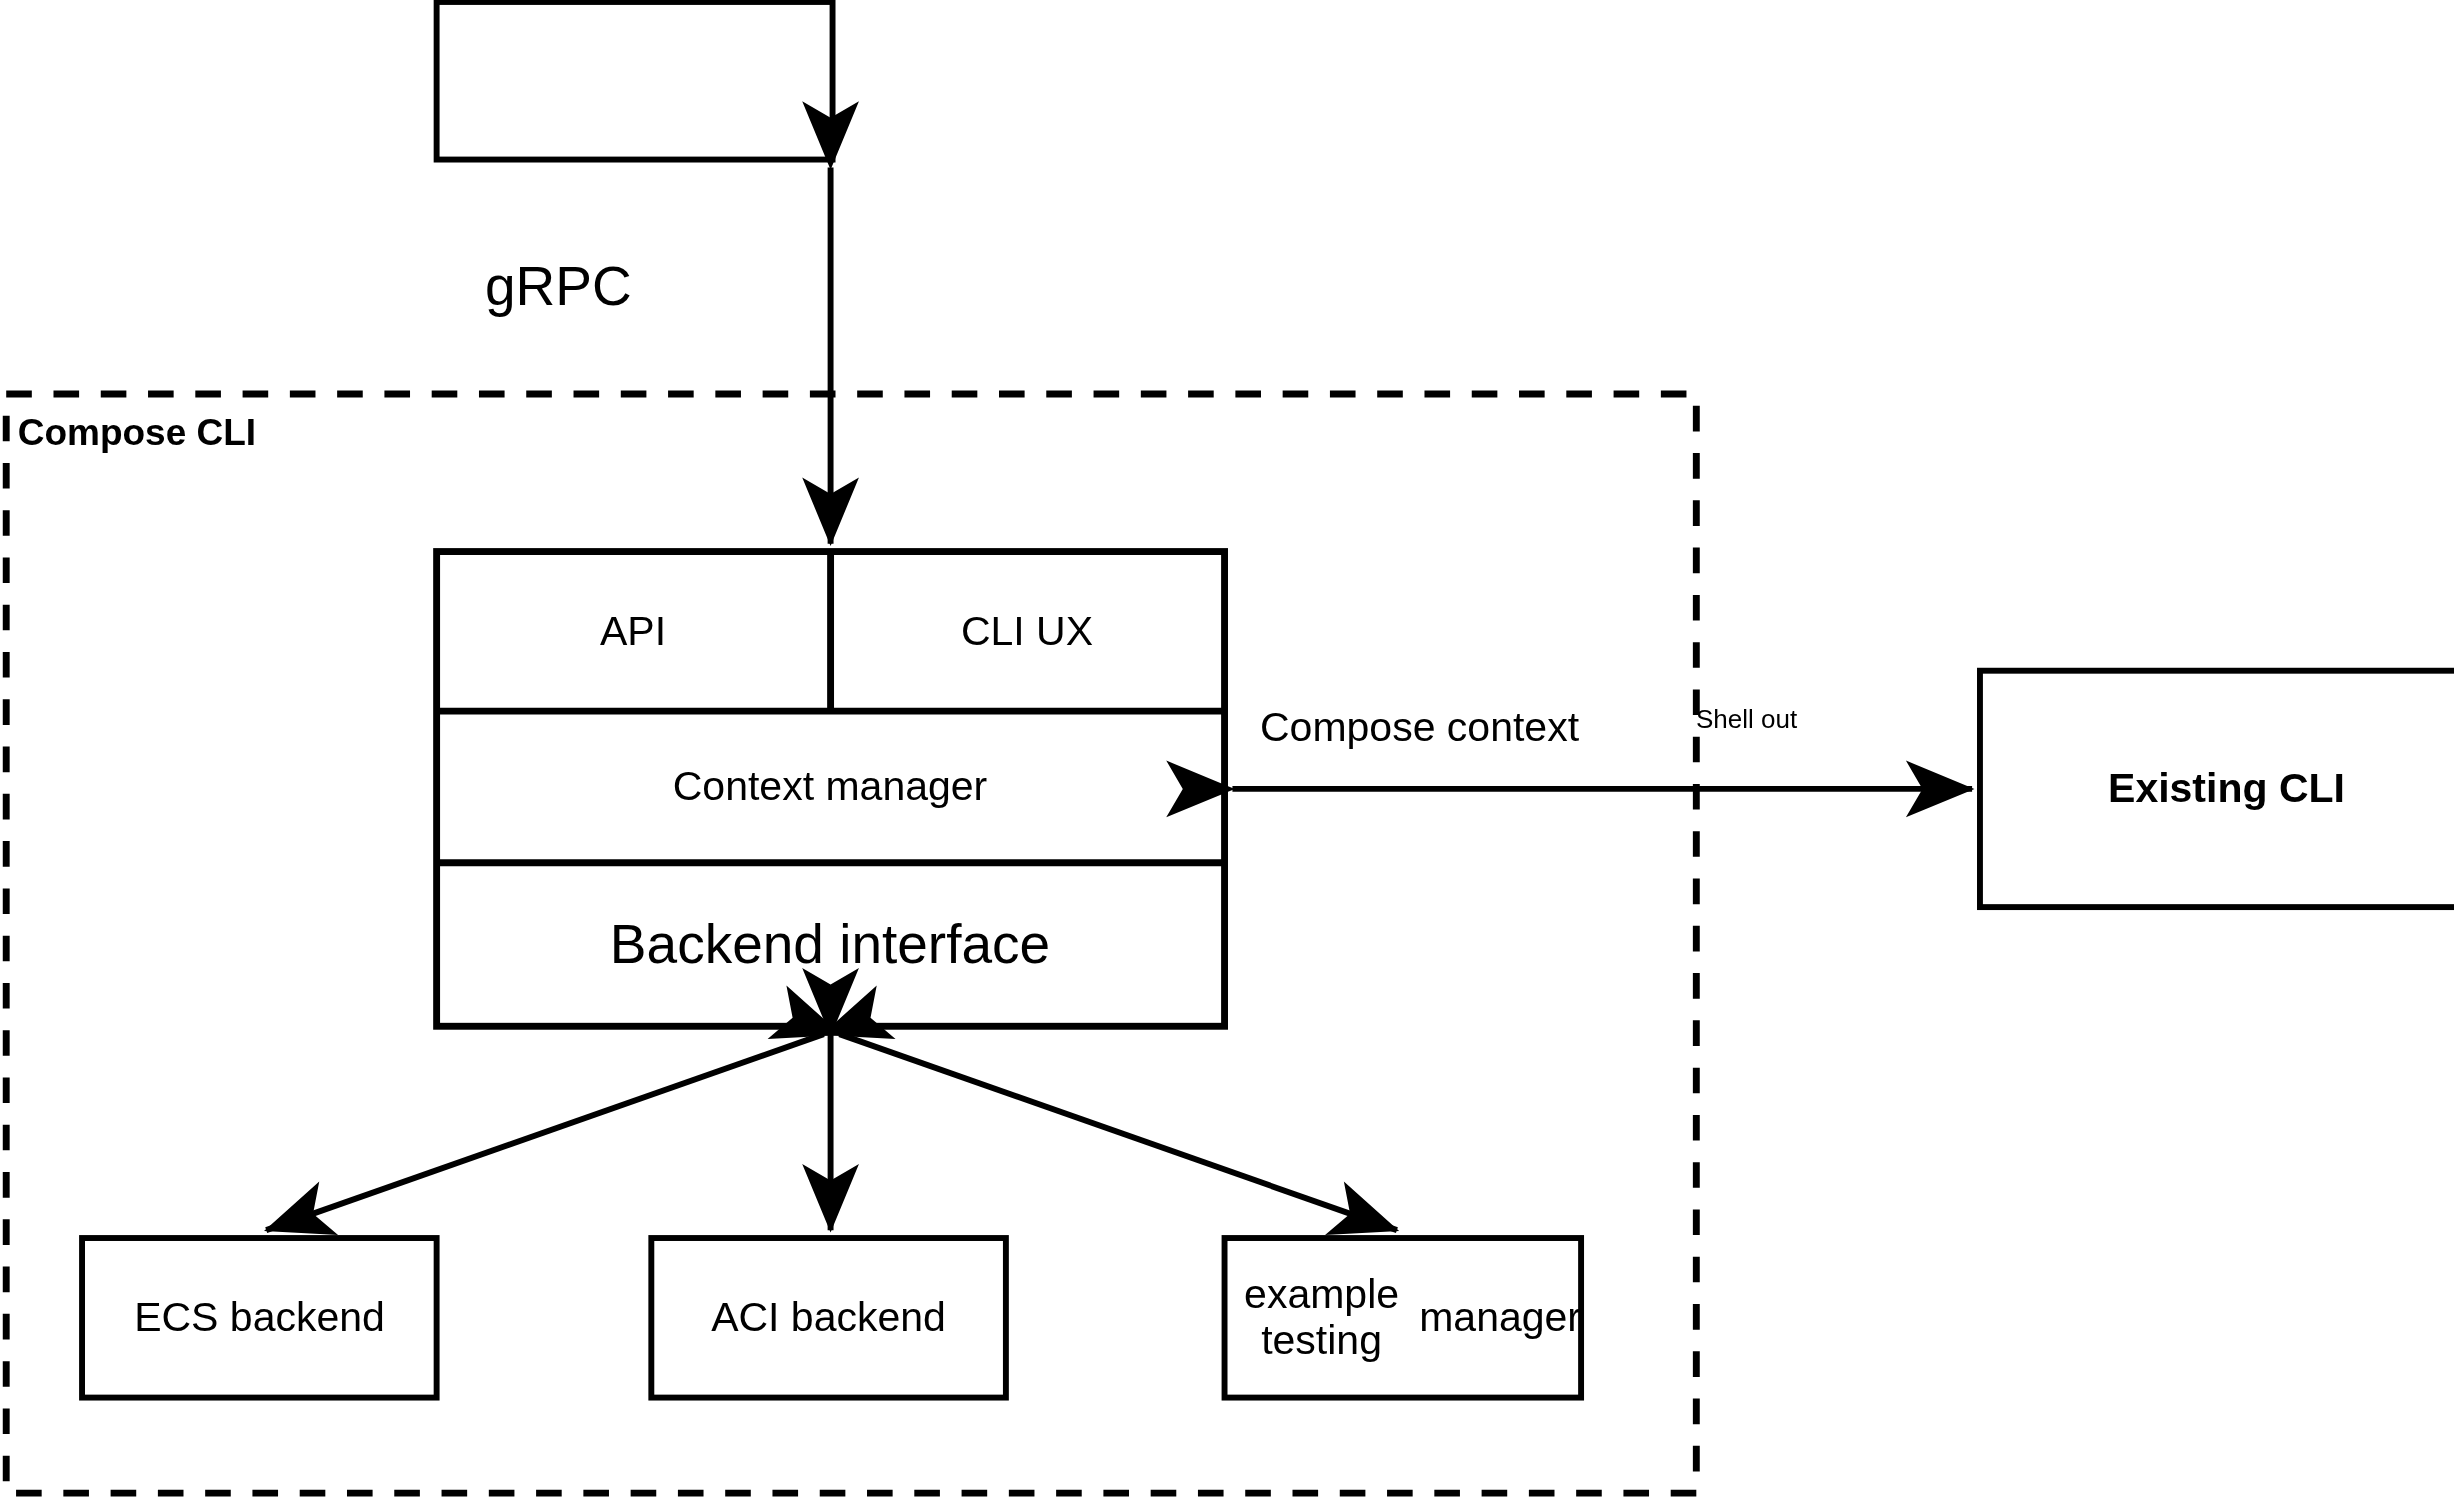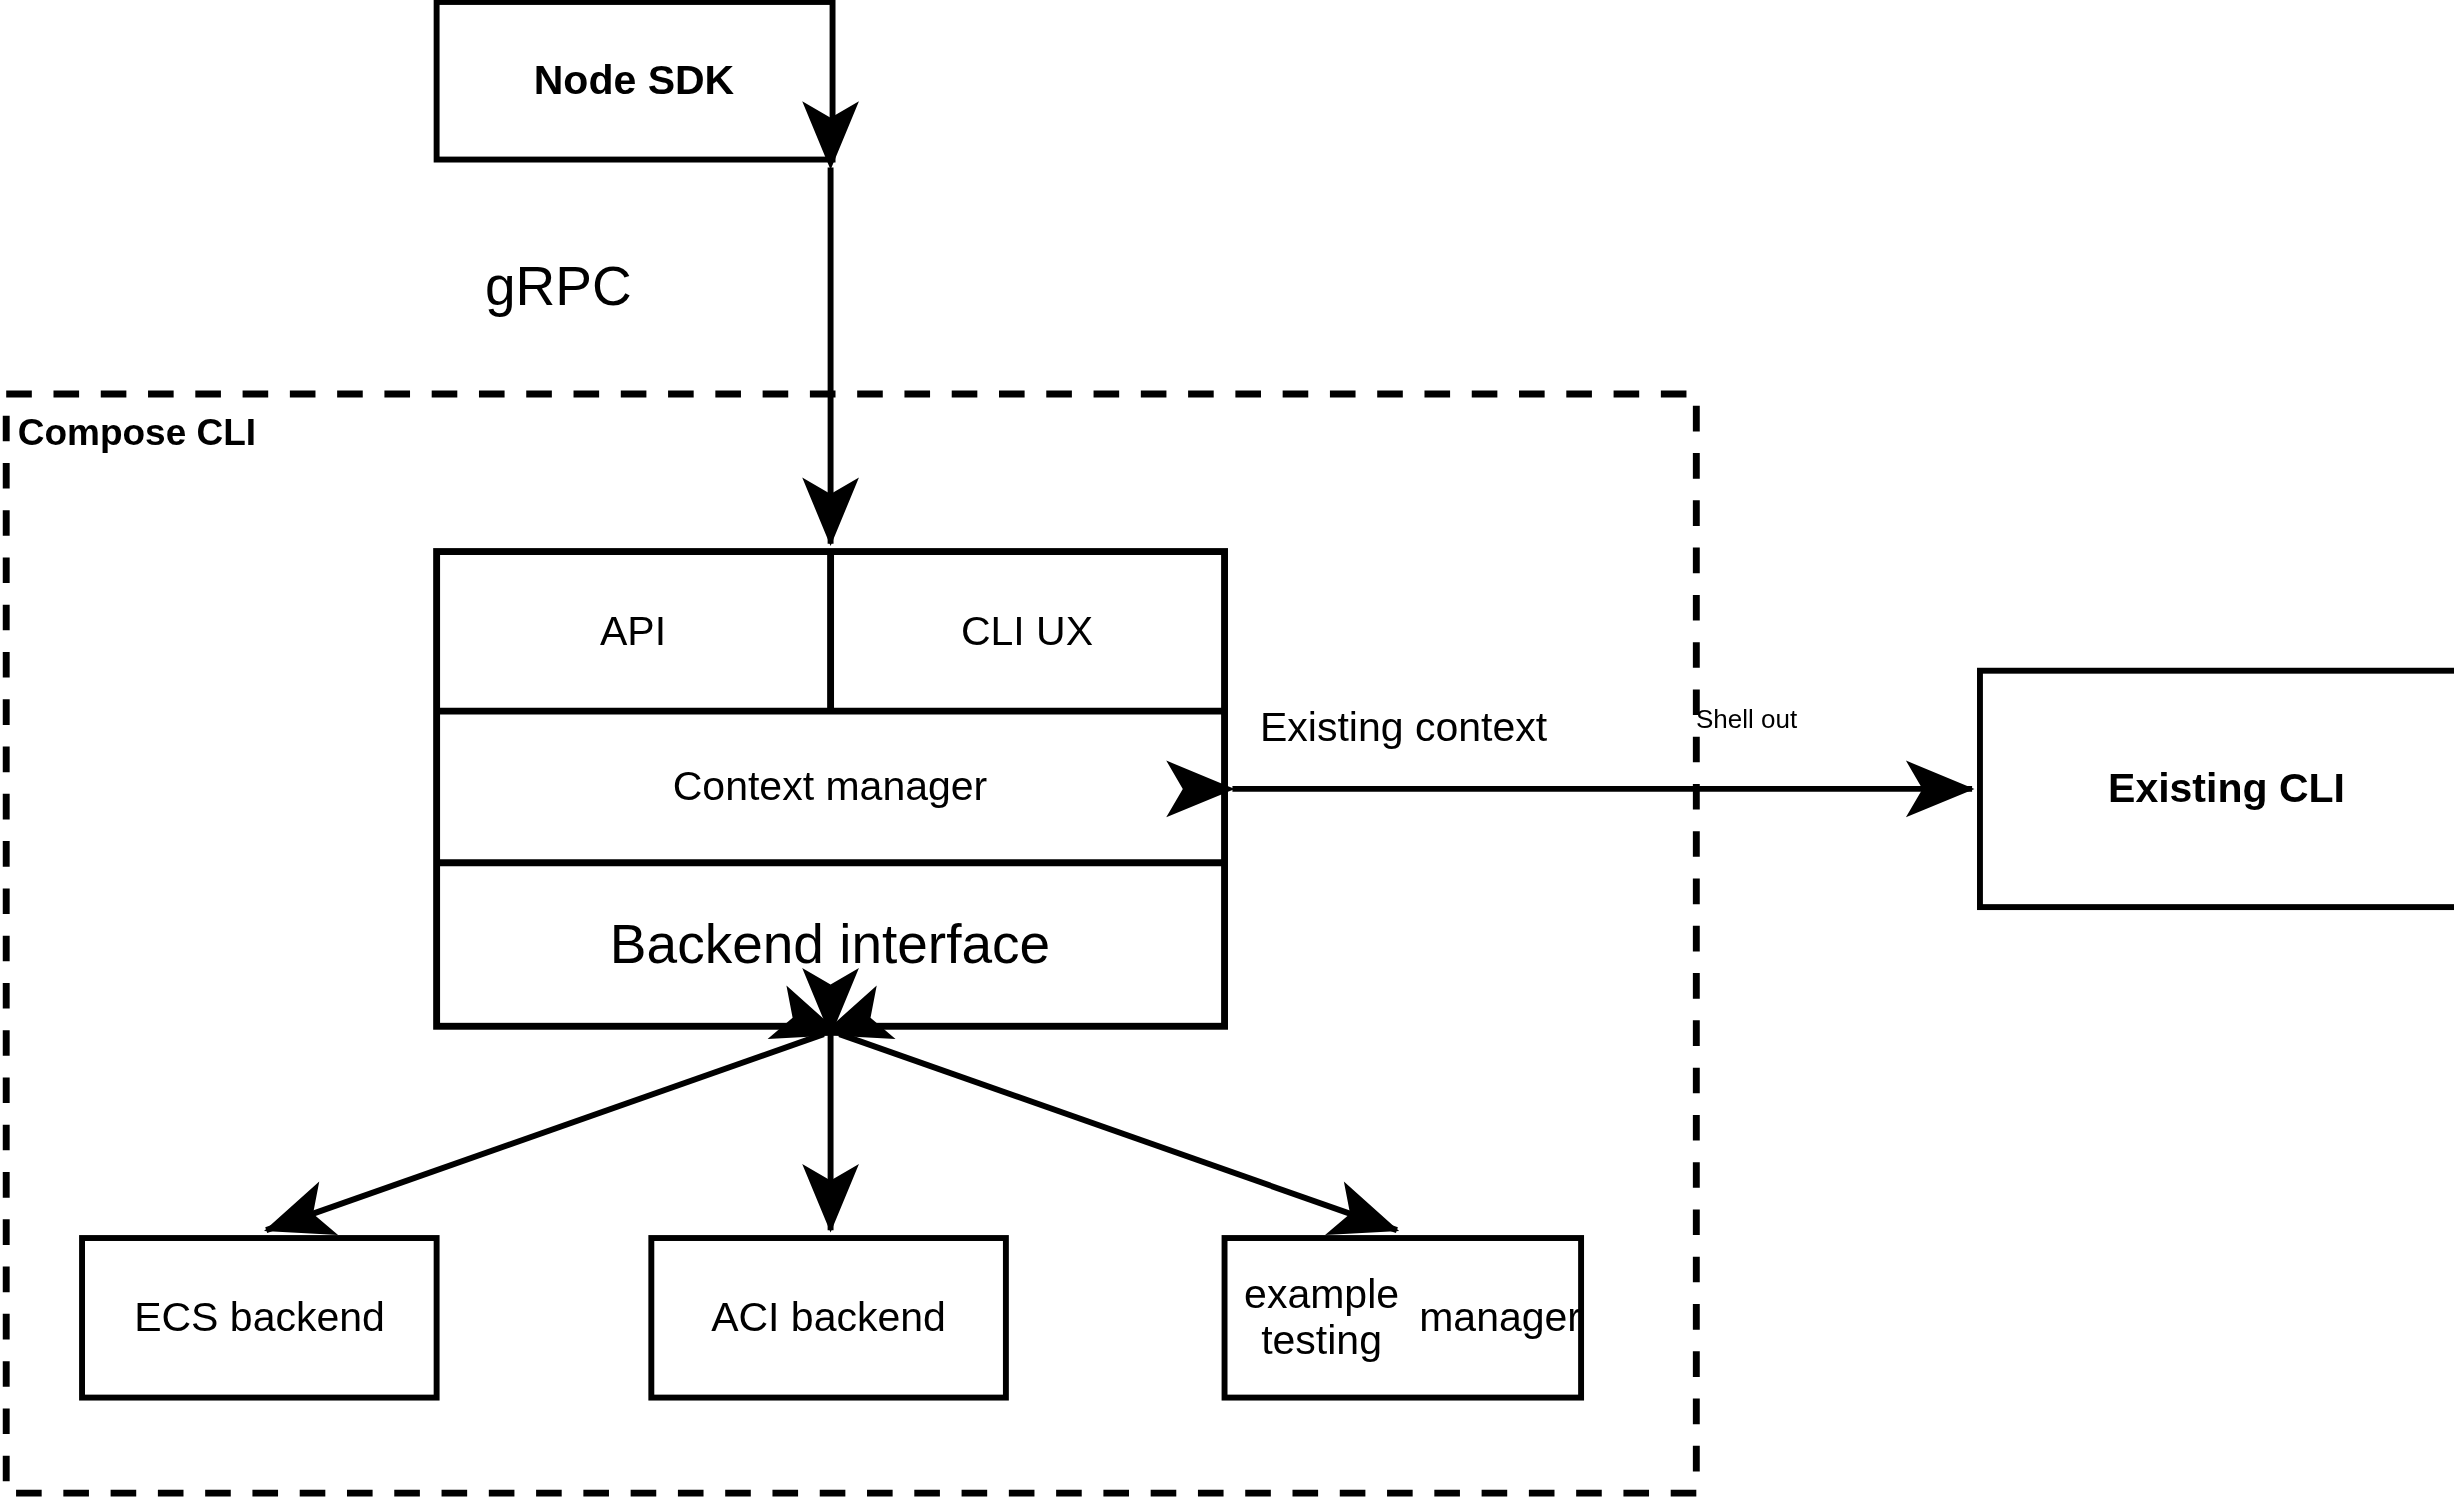--- a/index.html
+++ b/index.html
@@ -81,21 +81,20 @@
 
     <line x1="1251" y1="801" x2="2002" y2="801" stroke="#000000" stroke-width="6" marker-start="url(#ah)" marker-end="url(#ah)"></line>
 
     <line x1="836" y1="1050" x2="270" y2="1249" stroke="#000000" stroke-width="6" marker-start="url(#ah)" marker-end="url(#ah)"></line>
     <line x1="843" y1="1050" x2="843" y2="1249" stroke="#000000" stroke-width="6" marker-start="url(#ah)" marker-end="url(#ah)"></line>
     <line x1="852" y1="1050" x2="1418" y2="1249" stroke="#000000" stroke-width="6" marker-start="url(#ah)" marker-end="url(#ah)"></line>
   </svg>
 
   <div class="group-label" style="left:17.7px; top:412px; font-size:37px;">Compose CLI</div>
 
-  <div class="node-text bold" style="left:436px; top:2px; width:396px; height:158px; font-size:41px;">Node SDK</div>
 
   <div class="node-text" style="left:436px; top:552px; width:394px; height:160px; font-size:41px;">API</div>
 
   <div class="node-text" style="left:830px; top:552px; width:394px; height:160px; font-size:41px;">CLI UX</div>
 
   <div class="node-text" style="left:436px; top:711px; width:788px; height:152px; font-size:41px;">Context manager</div>
 
   <div class="node-text" style="left:436px; top:863px; width:788px; height:164px; font-size:55px;">Backend interface</div>
 
   <div class="node-text bold" style="left:1980px; top:671px; width:493px; height:236px; font-size:41px;">Existing CLI</div>
@@ -104,18 +103,18 @@
 
   <div class="node-text" style="left:651px; top:1238px; width:355px; height:160px; font-size:41px;">ACI backend</div>
 
   <div class="node-text" style="left:1224px; top:1238px; width:357px; height:160px; font-size:41px; flex-direction:row;">
     <span>example testing</span>
     <span>manager</span>
   </div>
 
   <div class="edge-label" style="left:485px; top:254px; font-size:55px;">gRPC</div>
 
-  <div class="edge-label" style="left:1260px; top:704px; font-size:41px;">Existing context</div>
+  <div class="edge-label" style="left:1260px; top:704px; font-size:41px;">Compose context</div>
 
   <div class="edge-label" style="left:1696px; top:704px; font-size:26px;">Shell out</div>
 
 </div>
 
 
 </body></html>

